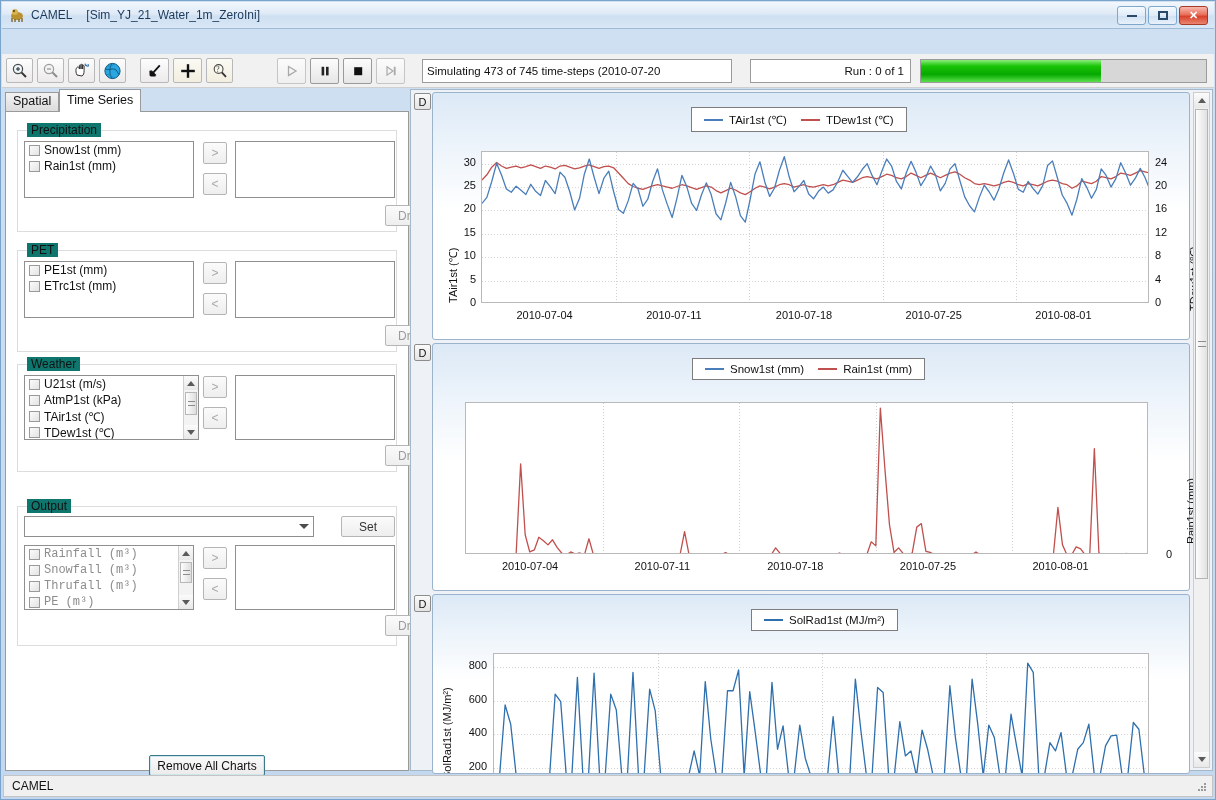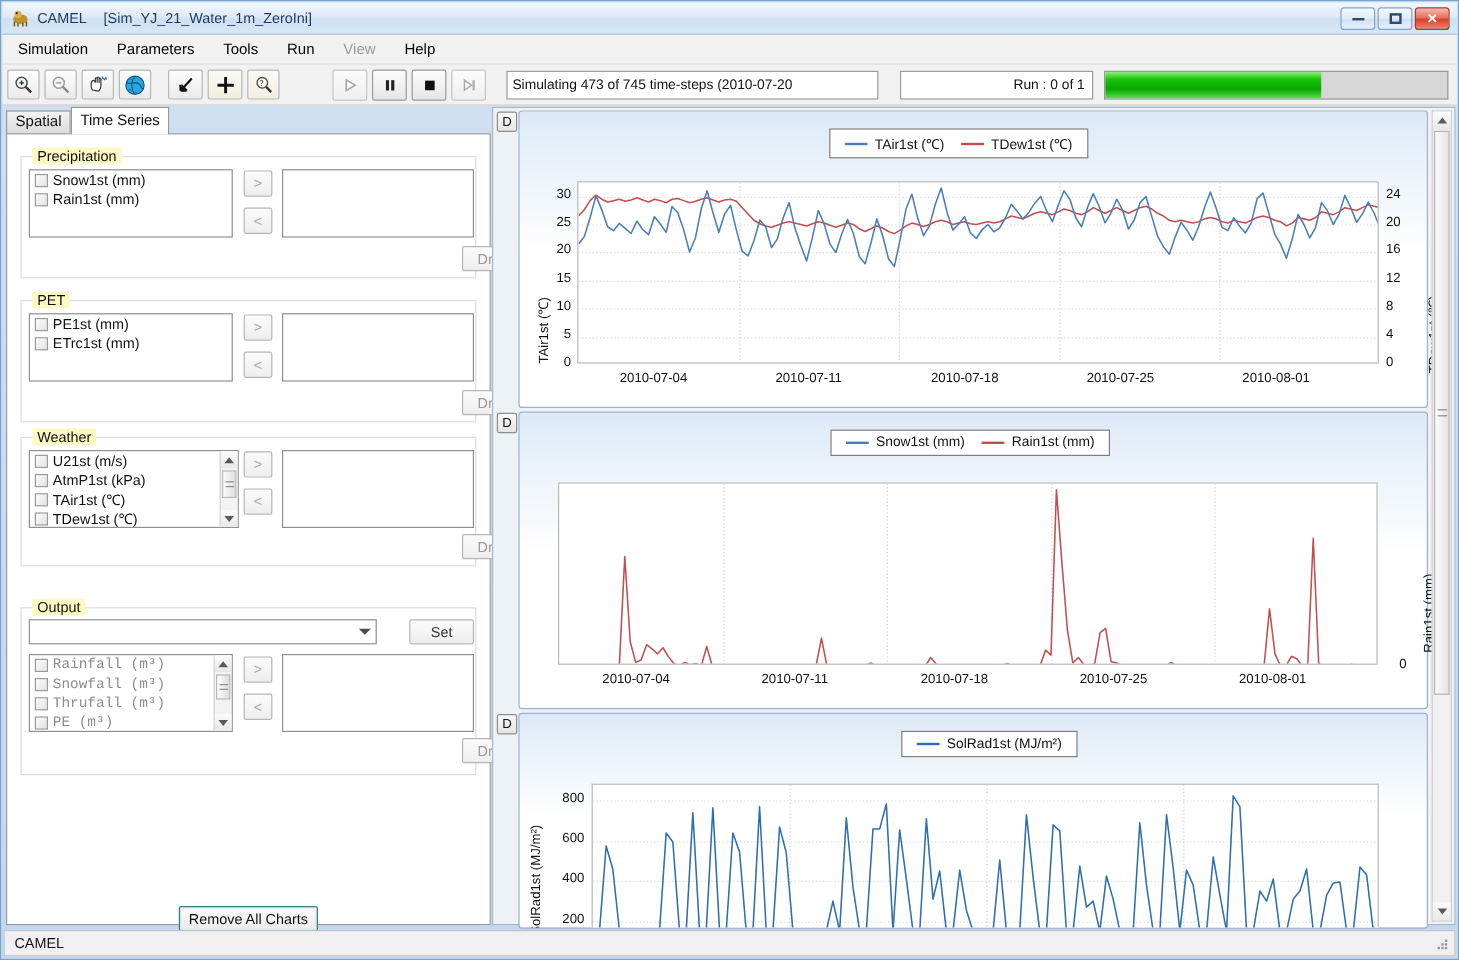--- a/index.html
+++ b/index.html
@@ -136,21 +136,21 @@
     position: absolute; left: 0; top: 22px; right: 0; bottom: 0;
     background: #fff; border: 1px solid #9a9a9a;
   }
 
   .group {
     position: absolute; left: 11px; right: 11px;
     border: 1px solid #dcdcdc;
   }
   .group-title {
     position: absolute; left: 9px; top: -8px;
-    background: #fef9c3; padding: 0 4px;
+    background: #0f766e; padding: 0 4px;
     font-size: 12px; color: #111;
   }
   .listbox {
     position: absolute;
     background: #fff; border: 1px solid #8f8f8f;
     overflow: hidden;
   }
   .li {
     display: flex; align-items: center;
     height: 16px; padding-left: 4px;
@@ -311,28 +311,20 @@
         </div>
       <div class="winbtn">
           <div class="glyph-max"></div>
         </div>
       <div class="winbtn close">
           <span>✕</span>
         </div>
     </div>
   </div>
 
-  <div class="menubar">
-    <div class="menuitem">Simulation</div>
-    <div class="menuitem">Parameters</div>
-    <div class="menuitem">Tools</div>
-    <div class="menuitem">Run</div>
-    <div class="menuitem disabled">View</div>
-    <div class="menuitem">Help</div>
-  </div>
 
   <div class="toolbar">
     <div class="tbtn">
       <svg width="17" height="17" viewBox="0 0 17 17">
         <circle cx="7" cy="7" r="4.6" fill="#eaf4fb" stroke="#4a4a4a" stroke-width="1.2"></circle>
         <line x1="10.4" y1="10.4" x2="15" y2="15" stroke="#333" stroke-width="2"></line>
         <line x1="5" y1="7" x2="9" y2="7" stroke="#333" stroke-width="1.1"></line>
         <line x1="7" y1="5" x2="7" y2="9" stroke="#333" stroke-width="1.1"></line>
       </svg>
     </div>

